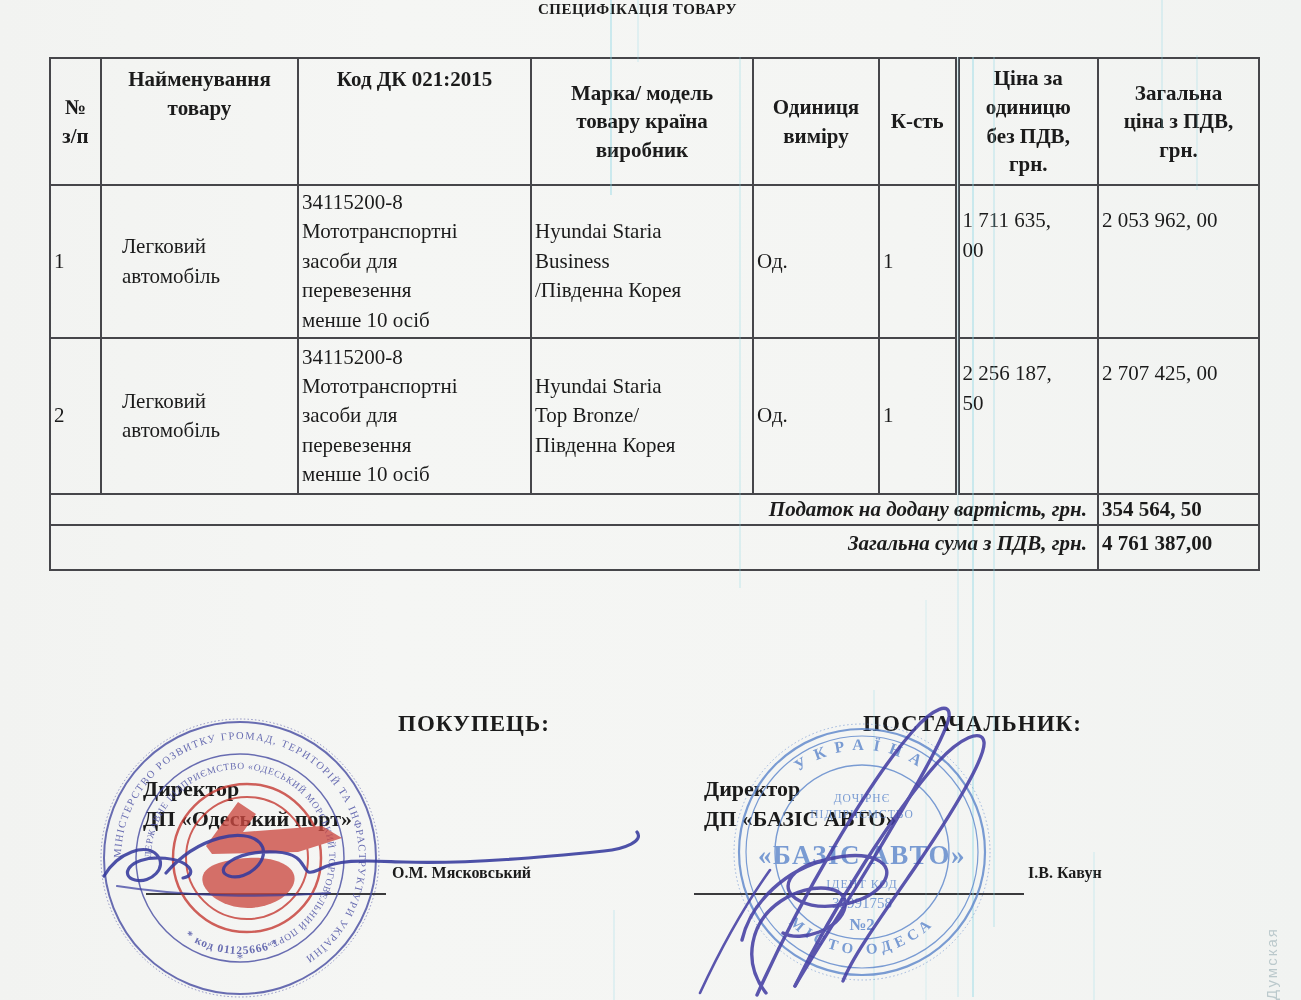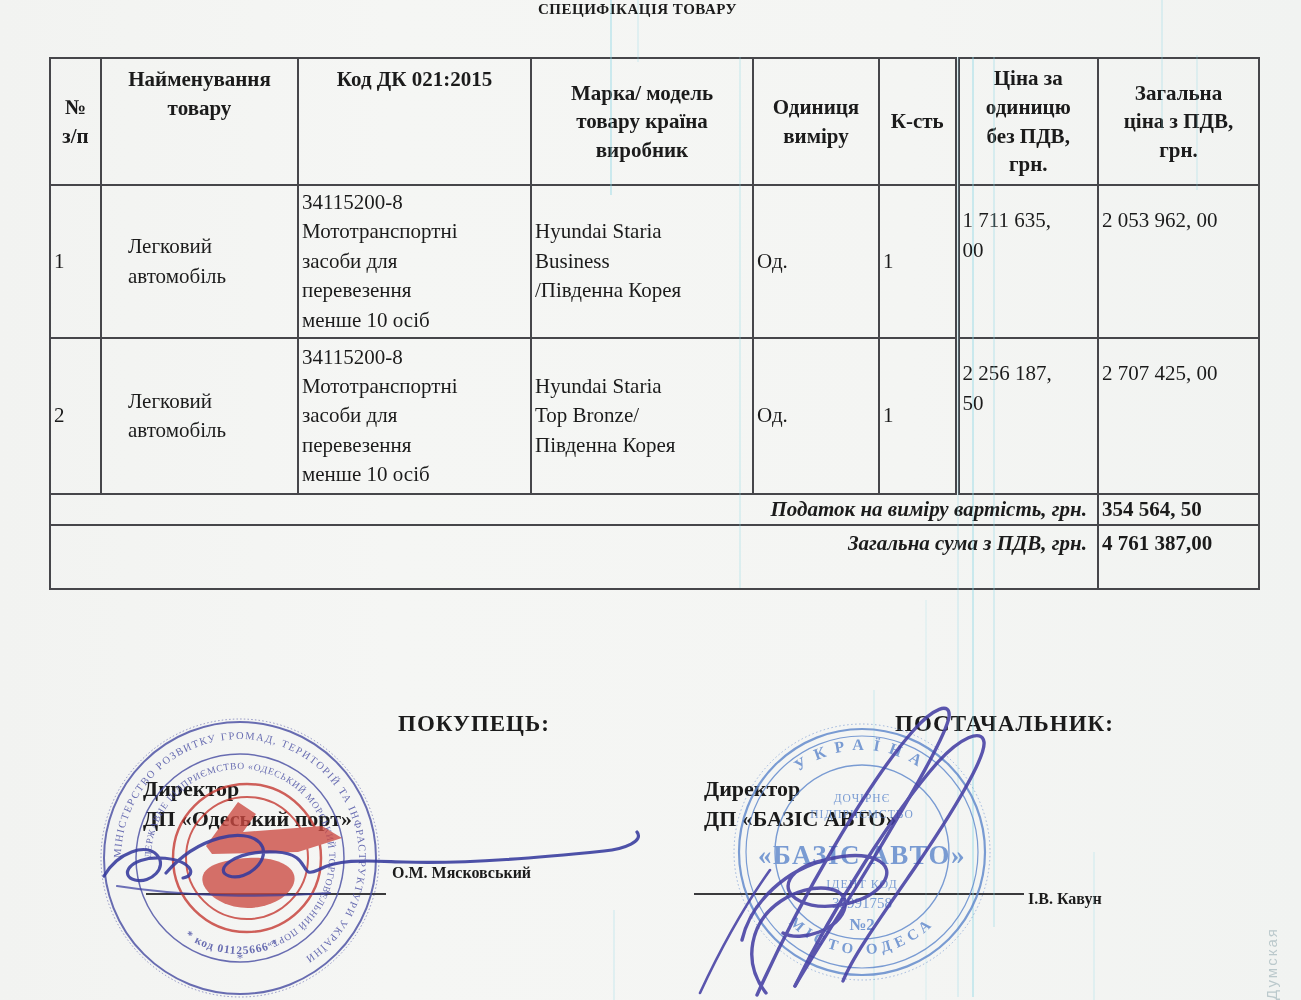--- a/index.html
+++ b/index.html
@@ -7,38 +7,38 @@
     position:relative;width:1301px;height:1000px;overflow:hidden;
     background:linear-gradient(90deg,#f2f3f1 0%,#f5f6f4 30%,#f4f5f3 70%,#f1f3f1 100%);
     font-family:"Liberation Serif","DejaVu Serif",serif;color:#1b1b1b;
   }
   .title{position:absolute;left:538px;top:1px;font-size:15px;font-weight:bold;letter-spacing:.5px;}
   table.spec{position:absolute;left:49px;top:57px;width:1209px;border-collapse:collapse;table-layout:fixed;}
   .spec th,.spec td{border:2px solid #46464a;white-space:pre-line;overflow:hidden;}
   .spec th{font-size:21px;font-weight:bold;line-height:1.36;text-align:center;vertical-align:middle;padding:3px 2px;}
   .spec th.va-top{vertical-align:top;padding-top:6px;}
   .spec td{font-size:21px;line-height:1.4;vertical-align:middle;padding:2px 3px;}
-  .spec td.name{text-align:left;padding-left:26px;}
+  .spec td.name{text-align:left;padding-left:20px;}
   .spec td.price{vertical-align:top;padding-top:19px;line-height:1.45;}
   .spec .dbl{border-left:5px double #46464a;}
   .spec td.flabel{font-style:italic;font-weight:bold;text-align:right;padding-right:10px;}
   .spec td.fvalue{font-weight:bold;}
   .spec tr.frow2 td{vertical-align:top;padding-top:3px;}
   .sig-heading{position:absolute;top:711px;font-size:23px;font-weight:bold;letter-spacing:1px;}
   .sig-heading.buyer{left:398px;}
-  .sig-heading.supplier{left:895px;text-align:right;}
+  .sig-heading.supplier{left:863px;text-align:right;}
   .role-block{position:absolute;top:774px;font-size:22px;font-weight:bold;line-height:1.35;white-space:pre-line;}
   .role-block.buyer{left:143px;}
   .role-block.supplier{left:704px;}
   .sig-line{position:absolute;top:893px;height:2px;background:#3a3a3c;}
   .sig-line.buyer{left:146px;width:240px;}
   .sig-line.supplier{left:694px;width:330px;}
   .sig-name{position:absolute;top:864px;font-size:16px;font-weight:bold;}
   .sig-name.buyer{left:392px;}
-  .sig-name.supplier{left:1028px;margin-top:26px;}
+  .sig-name.supplier{left:1028px;}
   .overlay{position:absolute;left:0;top:0;pointer-events:none;z-index:6;}
   .scan-streak{position:absolute;width:2px;background:rgba(135,214,229,.38);z-index:5;pointer-events:none;}
   .watermark{
     position:absolute;left:1263px;top:916px;height:84px;
     writing-mode:vertical-rl;transform:rotate(180deg);
     font-family:"Liberation Sans","DejaVu Sans",sans-serif;
     font-size:15px;letter-spacing:2px;color:#aebfc3;opacity:.8;
   }
   .stamp-ring-text{font-family:"Liberation Serif",serif;}
 </style>
@@ -115,24 +115,24 @@
 Південна Корея</td>
         <td>Од.</td>
         <td>1</td>
         <td class="price dbl">2 256 187,
 50</td>
         <td class="price">2 707 425, 00</td>
       </tr>
     </tbody>
     <tfoot>
       <tr style="height:31px">
-        <td colspan="7" class="flabel" style="line-height:1.15;padding-top:0;padding-bottom:0">Податок на виміру вартість, грн.</td>
+        <td colspan="7" class="flabel" style="line-height:1.15;padding-top:0;padding-bottom:0">Податок на додану вартість, грн.</td>
         <td class="fvalue" style="line-height:1.15;padding-top:0;padding-bottom:0">354 564, 50</td>
       </tr>
-      <tr class="frow2" style="height:64px">
+      <tr class="frow2" style="height:45px">
         <td colspan="7" class="flabel">Загальна сума з ПДВ, грн.</td>
         <td class="fvalue">4 761 387,00</td>
       </tr>
     </tfoot>
   </table>
 
   <div class="sig-heading buyer">ПОКУПЕЦЬ:</div>
   <div class="sig-heading supplier">ПОСТАЧАЛЬНИК:</div>
 
   <div class="role-block buyer">Директор

